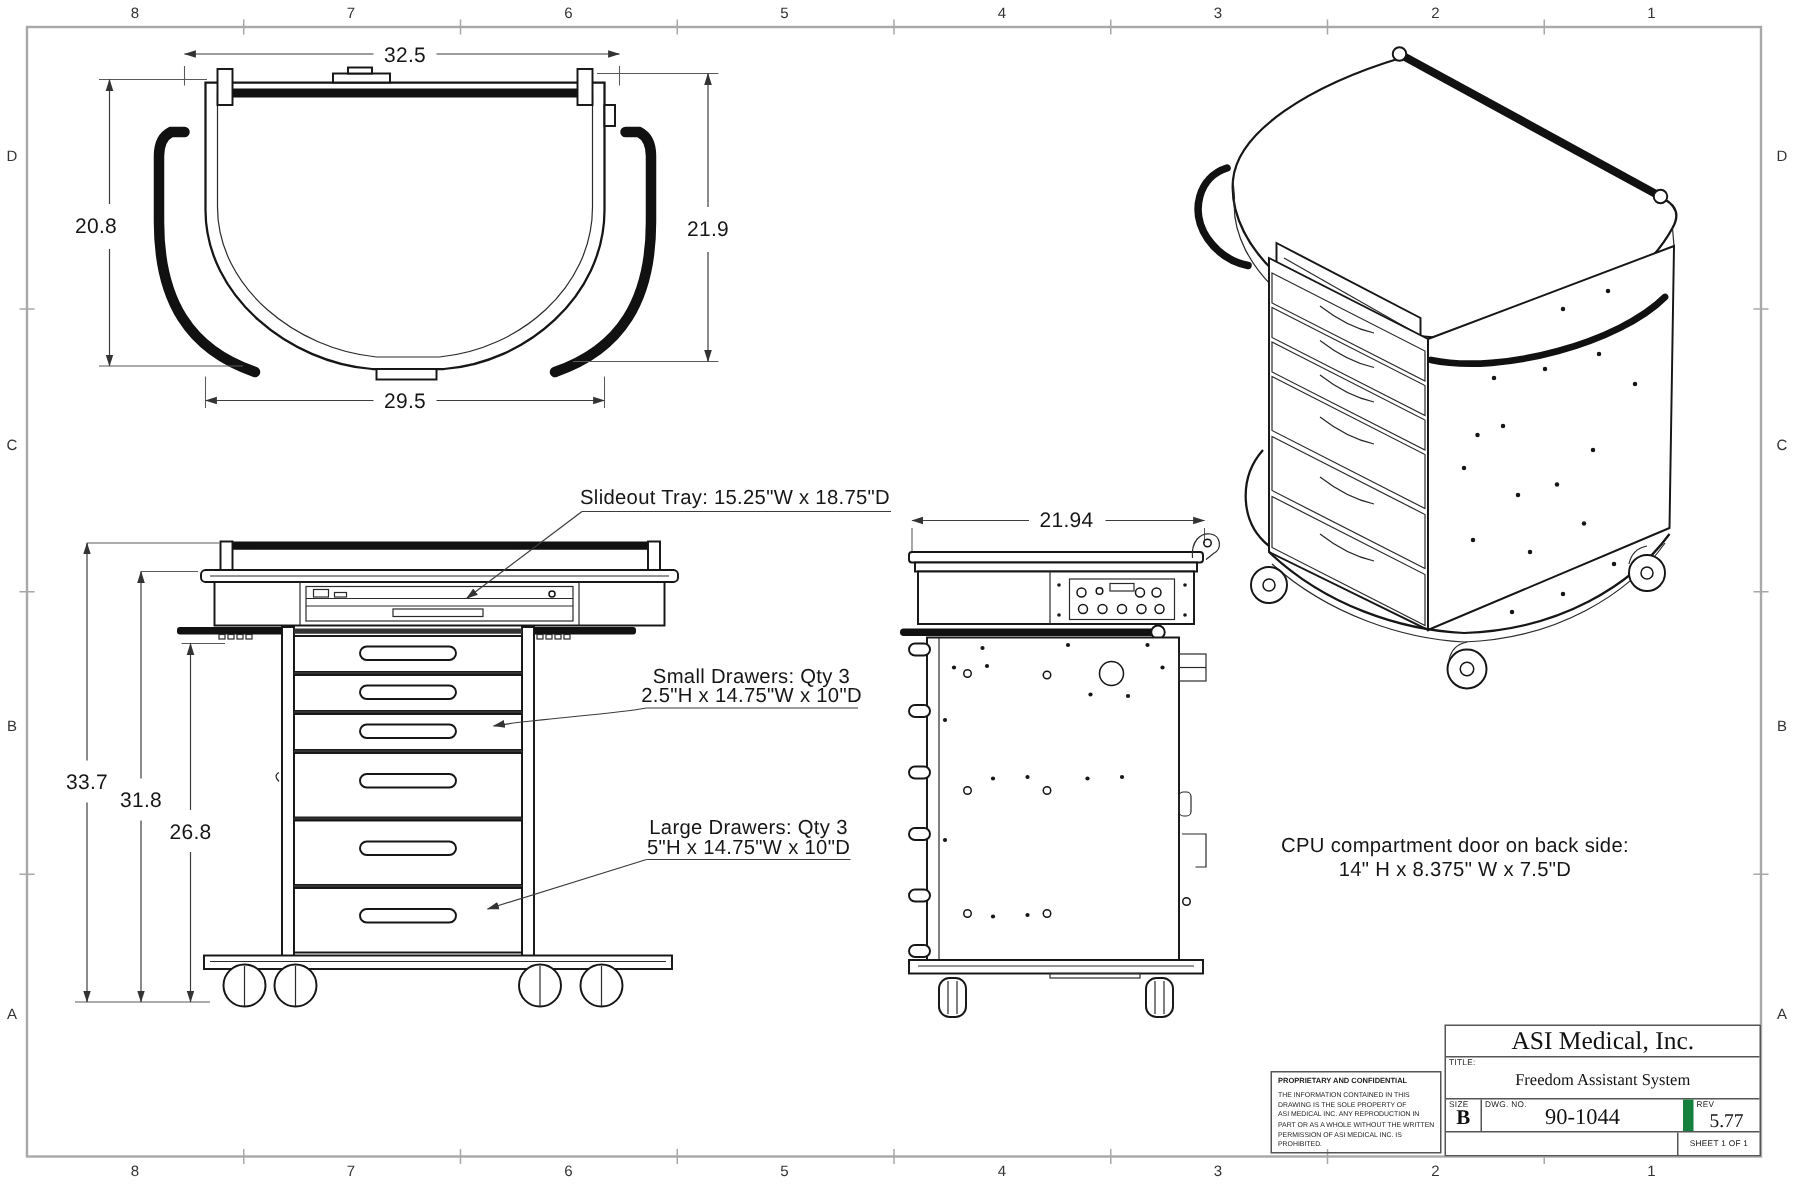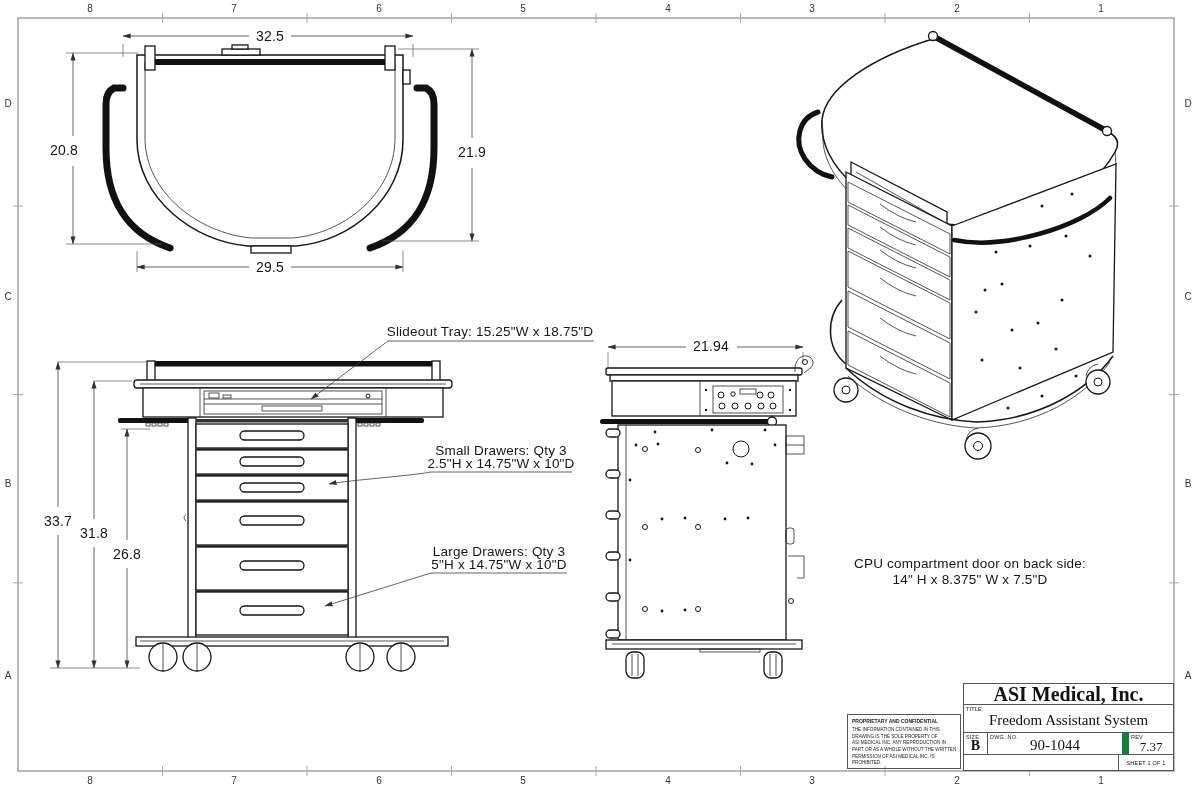--- a/index.html
+++ b/index.html
@@ -19,24 +19,24 @@
   .hole{fill:none;stroke:#161616;stroke-width:1;}
   
   .prop-box{position:absolute;left:847px;top:714px;width:114px;height:55px;
             border:1px solid #555;color:#222;padding:3px 3px 0 4px;box-sizing:border-box;}
   .prop-head{font-size:5px;font-weight:bold;margin:0;}
   .prop-body{font-size:4.6px;line-height:1.45;margin:3px 0 0 0;white-space:pre-line;}
   .tblock{position:absolute;left:963px;top:683px;width:211px;height:88px;
           border:1px solid #555;box-sizing:border-box;display:flex;flex-direction:column;
           background:#fff;color:#111;}
   .tb-row{border-bottom:1px solid #555;position:relative;box-sizing:border-box;}
-  .tb-company{height:21px;font-family:"Liberation Serif",serif;font-size:20px;
-              display:flex;align-items:center;justify-content:center;font-weight:bold;}
+  .tb-company{height:21px;font-family:"Liberation Serif",serif;font-size:17px;
+              display:flex;align-items:center;justify-content:center;}
   .tb-title{height:28px;}
-  .tb-title .val{font-family:"Liberation Serif",serif;font-size:15px;text-align:center;
+  .tb-title .val{font-family:"Liberation Serif",serif;font-size:11px;text-align:center;
                  line-height:30px;}
   .lbl{position:absolute;top:1px;left:2px;font-size:5.5px;color:#222;letter-spacing:.2px;}
   .tb-meta{height:22px;display:flex;}
   .tb-meta .cell{position:relative;box-sizing:border-box;height:100%;}
   .cell-size{width:24px;border-right:1px solid #555;text-align:center;}
   .cell-size .val{font-family:"Liberation Serif",serif;font-weight:bold;font-size:14px;
                   line-height:26px;}
   .cell-dwg{flex:1;border-right:7px solid #15803d;text-align:center;}
   .cell-dwg .val{font-family:"Liberation Serif",serif;font-size:15px;line-height:25px;}
   .cell-rev{width:44px;text-align:center;}
@@ -454,21 +454,21 @@
     <div class="cell cell-size">
       <span class="lbl">SIZE</span>
       <div class="val">B</div>
     </div>
     <div class="cell cell-dwg">
       <span class="lbl">DWG.  NO.</span>
       <div class="val">90-1044</div>
     </div>
     <div class="cell cell-rev">
       <span class="lbl">REV</span>
-      <div class="val">7.37</div>
+      <div class="val">5.77</div>
     </div>
   </div>
   <div class="tb-row tb-sheet">
     <div class="sheet-cell">SHEET 1 OF 1</div>
   </div>
 </div>
 
 </div>
 
 </body></html>

